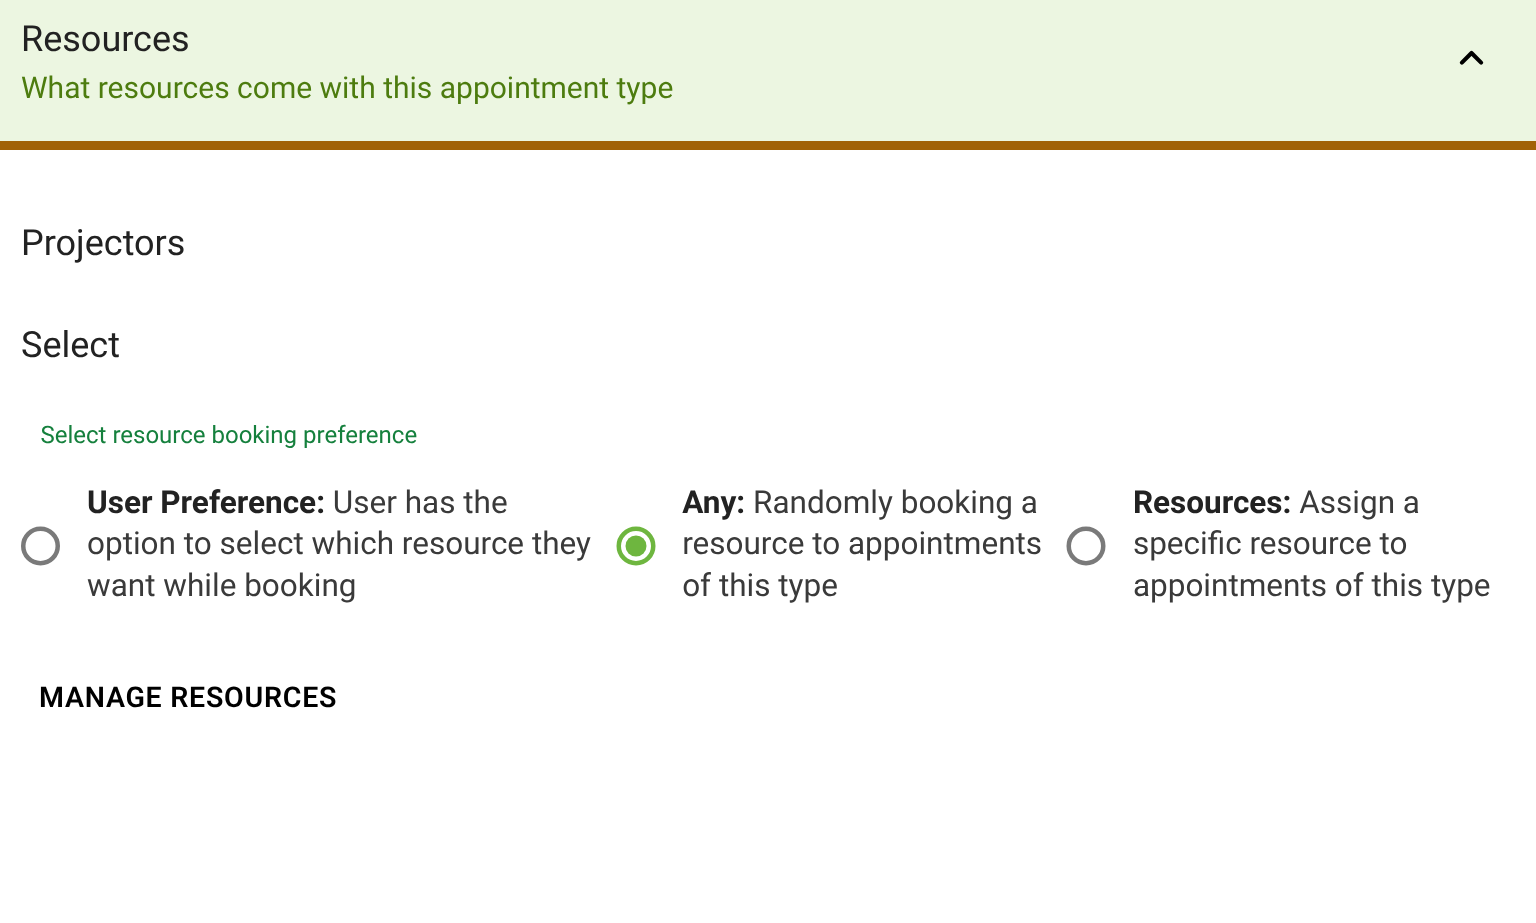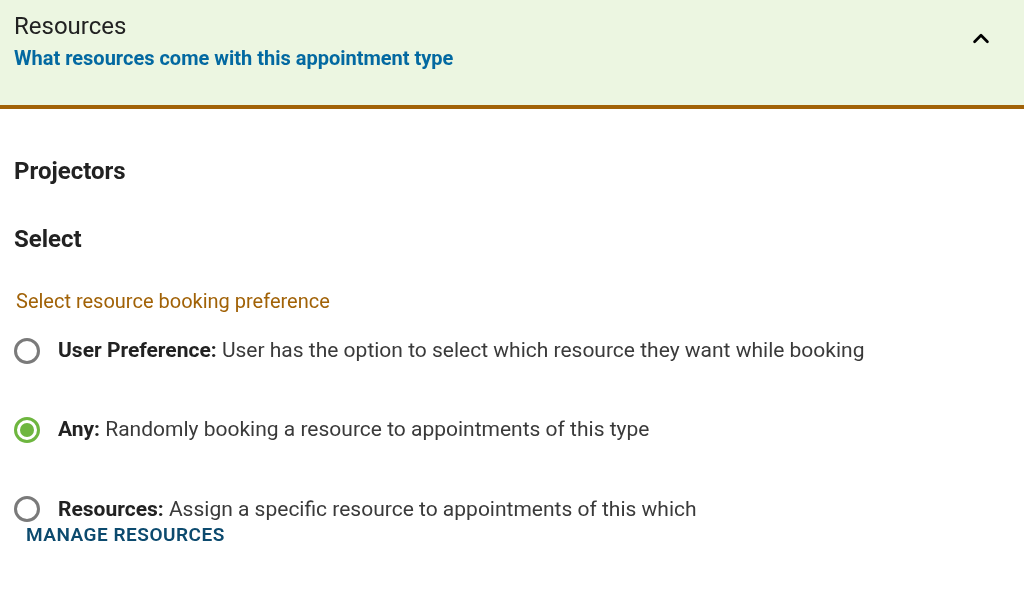--- a/index.html
+++ b/index.html
@@ -9,75 +9,75 @@
     }
     body {
       font-family: -apple-system, BlinkMacSystemFont, "Segoe UI", Roboto, Helvetica, Arial, sans-serif;
       background: #ffffff;
       width: 1024px;
       height: 615px;
       overflow: hidden;
     }
     .header {
       background: #ecf6e1;
-      padding: 12px 14px 35px 14px;
-      border-bottom: 4px solid #a16207;
+      padding: 12px 14px 24px 14px;
+      border-bottom: 6px solid #a16207;
       display: flex;
       justify-content: space-between;
       align-items: center;
     }
     .header-text {
       display: flex;
       flex-direction: column;
       gap: 6px;
     }
     .header-title {
       font-size: 24px;
       font-weight: 400;
       color: #222;
     }
     .header-subtitle {
       font-size: 20px;
-      font-weight: 700;
-      color: #0369a1;
+      font-weight: 400;
+      color: #4d7c0f;
     }
     .chevron {
       margin-right: 18px;
       color: #000;
     }
     .content {
       padding: 0 14px;
     }
     .section-heading {
       font-size: 24px;
-      font-weight: 700;
+      font-weight: 400;
       color: #222;
       margin-top: 48px;
     }
     .section-desc {
       font-size: 24px;
       font-weight: 400;
       color: #222;
       margin-top: 38px;
     }
     .section-heading.second {
       margin-top: 40px;
     }
     .pref-label {
-      font-size: 20px;
+      font-size: 16px;
       font-weight: 400;
-      color: #a16207;
+      color: #15803d;
       margin-top: 36px;
-      margin-left: 2px;
+      margin-left: 13px;
     }
     .options {
       margin-top: 24px;
       display: flex;
-      flex-direction: column;
-      gap: 52px;
+      flex-direction: row;
+      gap: 16px;
     }
     .option {
       display: flex;
       align-items: center;
       gap: 18px;
       cursor: pointer;
     }
     .radio {
       width: 26px;
       height: 26px;
@@ -100,24 +100,25 @@
     .option-text {
       font-size: 21px;
       color: #3a3a3a;
       line-height: 1.3;
     }
     .option-text .bold {
       font-weight: 700;
       color: #222;
     }
     .manage-link {
+      margin-top: 48px;
       margin-left: 12px;
       font-size: 19px;
       font-weight: 600;
-      color: #0c4a6e;
+      color: #000000;
       letter-spacing: 0.5px;
       cursor: pointer;
       display: inline-block;
     }
   </style>
 </head>
 <body>
 
 <div class="header">
   <div class="header-text">
@@ -150,19 +151,19 @@
         <div class="radio-dot"></div>
       </div>
       <div class="option-text">
         <span class="bold">Any:</span><span> Randomly booking a resource to appointments of this type</span>
       </div>
     </div>
 
     <div class="option">
       <div class="radio"></div>
       <div class="option-text">
-        <span class="bold">Resources:</span><span> Assign a specific resource to appointments of this which</span>
+        <span class="bold">Resources:</span><span> Assign a specific resource to appointments of this type</span>
       </div>
     </div>
   </div>
 
   <div class="manage-link">MANAGE RESOURCES</div>
 </div>
 
 </body></html>

